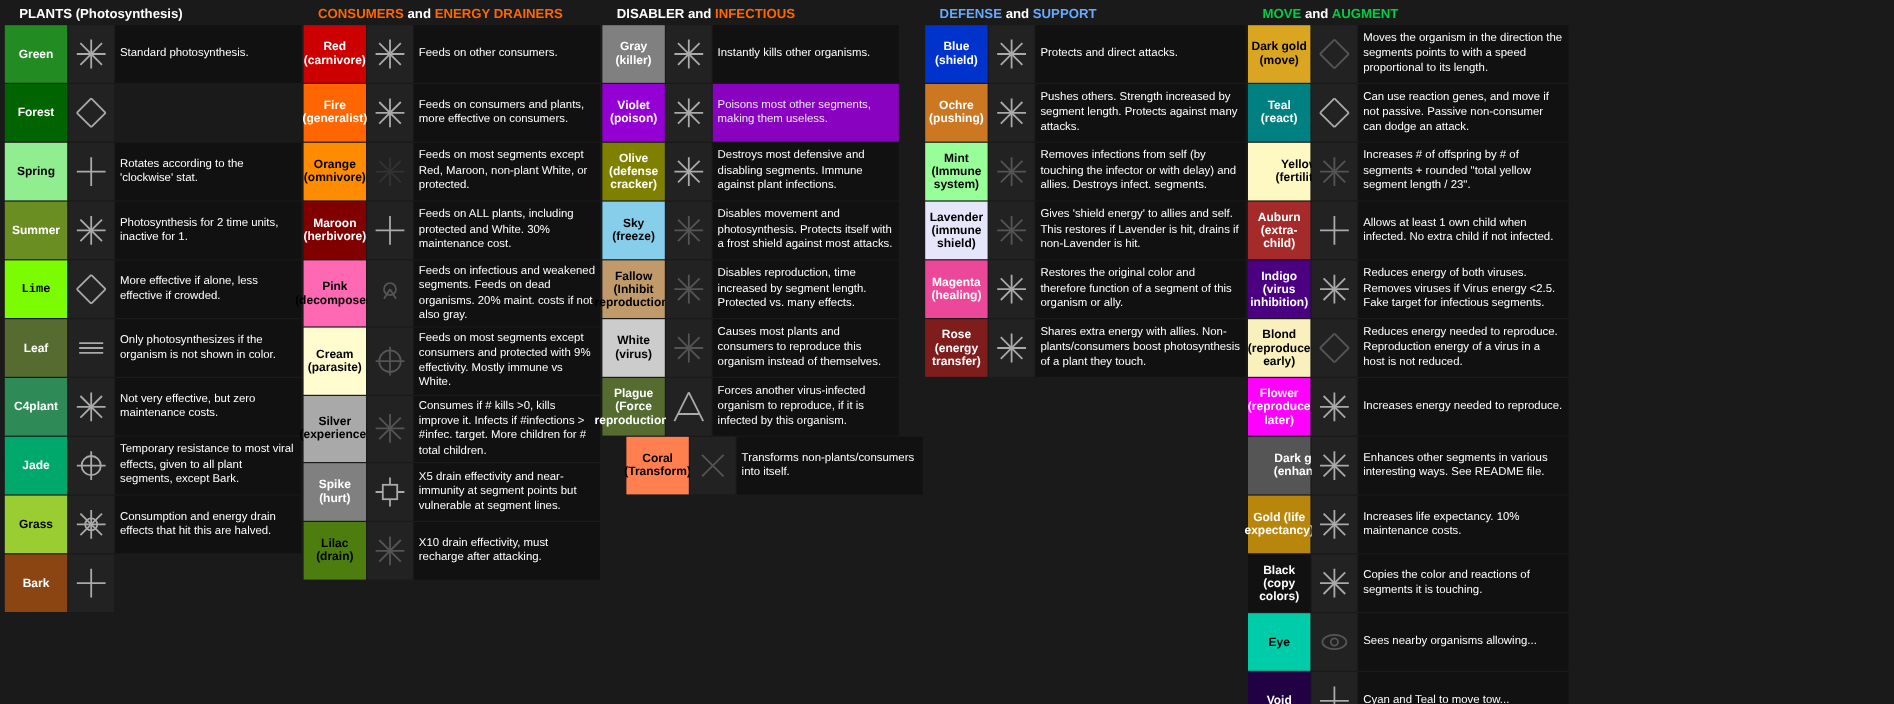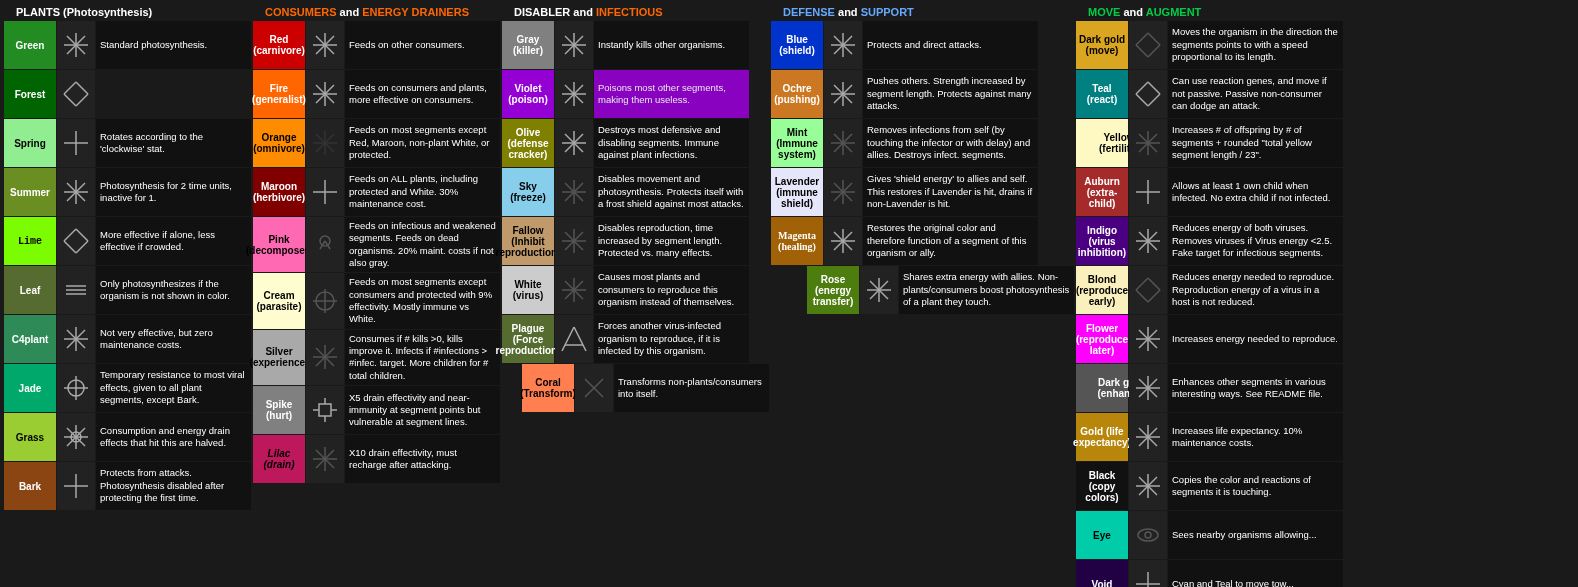--- a/index.html
+++ b/index.html
@@ -87,35 +87,35 @@
     .bg-grass { background-color: #9ACD32; color: #000; }
     .bg-bark { background-color: #8B4513; }
     .bg-red { background-color: #CC0000; }
     .bg-fire { background-color: #FF6600; }
     .bg-orange { background-color: #FF8C00; color: #000; }
     .bg-maroon { background-color: #800000; }
     .bg-pink { background-color: #FF69B4; color: #000; }
     .bg-cream { background-color: #FFFDD0; color: #000; }
     .bg-silver { background-color: #A9A9A9; color: #000; }
     .bg-spike { background-color: #808080; color: #fff; }
-    .bg-lilac { background-color: #be185d; color: #000; font-style: italic; }
+    .bg-lilac { background-color: #4d7c0f; color: #000; }
     .bg-gray { background-color: #808080; }
     .bg-violet { background-color: #9400D3; }
     .bg-olive { background-color: #808000; }
     .bg-sky { background-color: #87CEEB; color: #000; }
     .bg-fallow { background-color: #C19A6B; color: #000; }
     .bg-white { background-color: #CCCCCC; color: #000; }
     .bg-plague { background-color: #556B2F; }
     .bg-coral { background-color: #FF7F50; color: #000; margin-left: 20px; }
     .bg-blue { background-color: #0033CC; }
     .bg-ochre { background-color: #CC7722; }
     .bg-mint { background-color: #98FF98; color: #000; }
     .bg-lavender { background-color: #E6E6FA; color: #000; }
-    .bg-magenta { background-color: #a16207; font-family: Liberation Serif, serif; }
-    .bg-rose { background-color: #4d7c0f; margin-left: 36px; }
+    .bg-magenta { background-color: #ec4899; }
+    .bg-rose { background-color: #7f1d1d; }
     .bg-dark-gold { background-color: #DAA520; color: #000; }
     .bg-teal { background-color: #008080; }
     .bg-yellow { background-color: #fef9c3; color: #000; padding-left: 36px; }
     .bg-auburn { background-color: #A52A2A; }
     .bg-indigo { background-color: #4B0082; }
     .bg-blond { background-color: #FAF0BE; color: #000; }
     .bg-flower { background-color: #FF00FF; }
     .bg-dark-gray { background-color: #555555; padding-left: 40px; }
     .bg-gold { background-color: #B8860B; }
     .bg-black { background-color: #111111; align-items: flex-end; }
@@ -264,21 +264,20 @@
     <div class="row">
       <div class="color-cell bg-bark">
           <span class="color-label">Bark</span>
         </div>
       <div class="icon-cell">
           <svg class="icon-svg" viewBox="0 0 28 28">
             <line x1="14" y1="2" x2="14" y2="26" stroke="#aaa" stroke-width="1.5"></line>
             <line x1="2" y1="14" x2="26" y2="14" stroke="#aaa" stroke-width="1.5"></line>
           </svg>
         </div>
-      <div class="desc-cell">Protects from attacks. Photosynthesis disabled after protecting the first time.</div>
     </div>
   </div>
 
   <div class="section">
     <div class="section-header">
       <span style="color:#ff6600">CONSUMERS</span>
       <span> and </span>
       <span style="color:#ff6600">ENERGY DRAINERS</span>
     </div>
 

